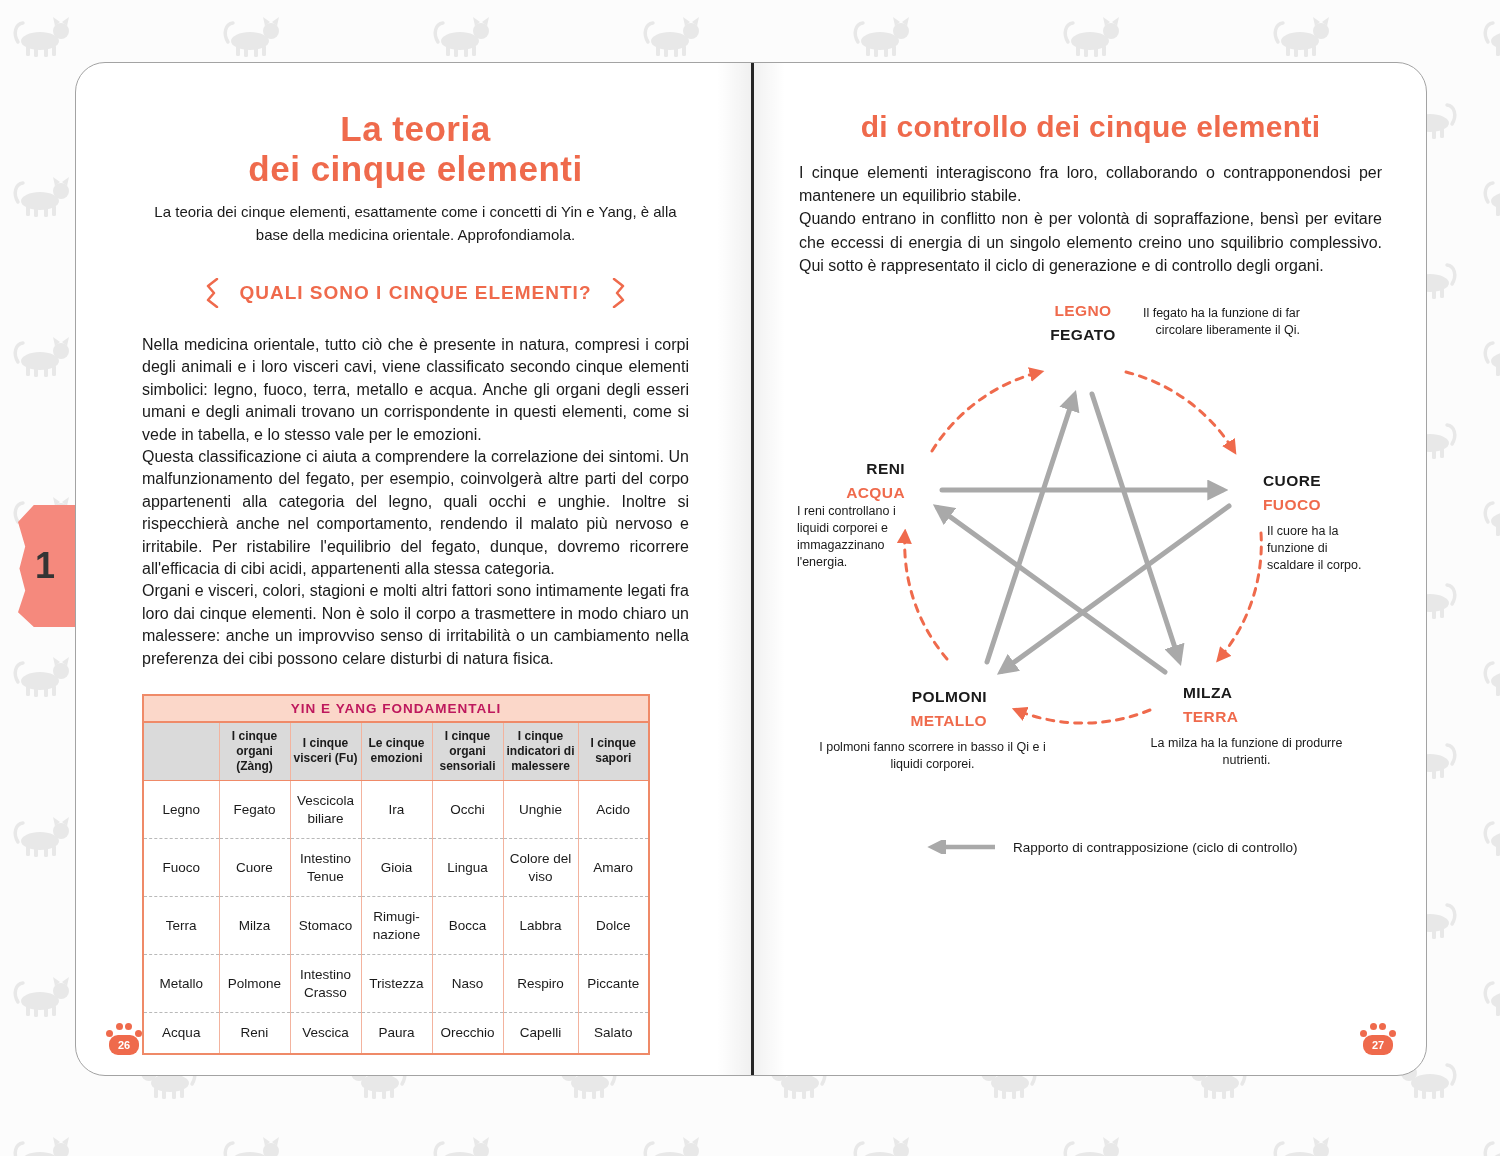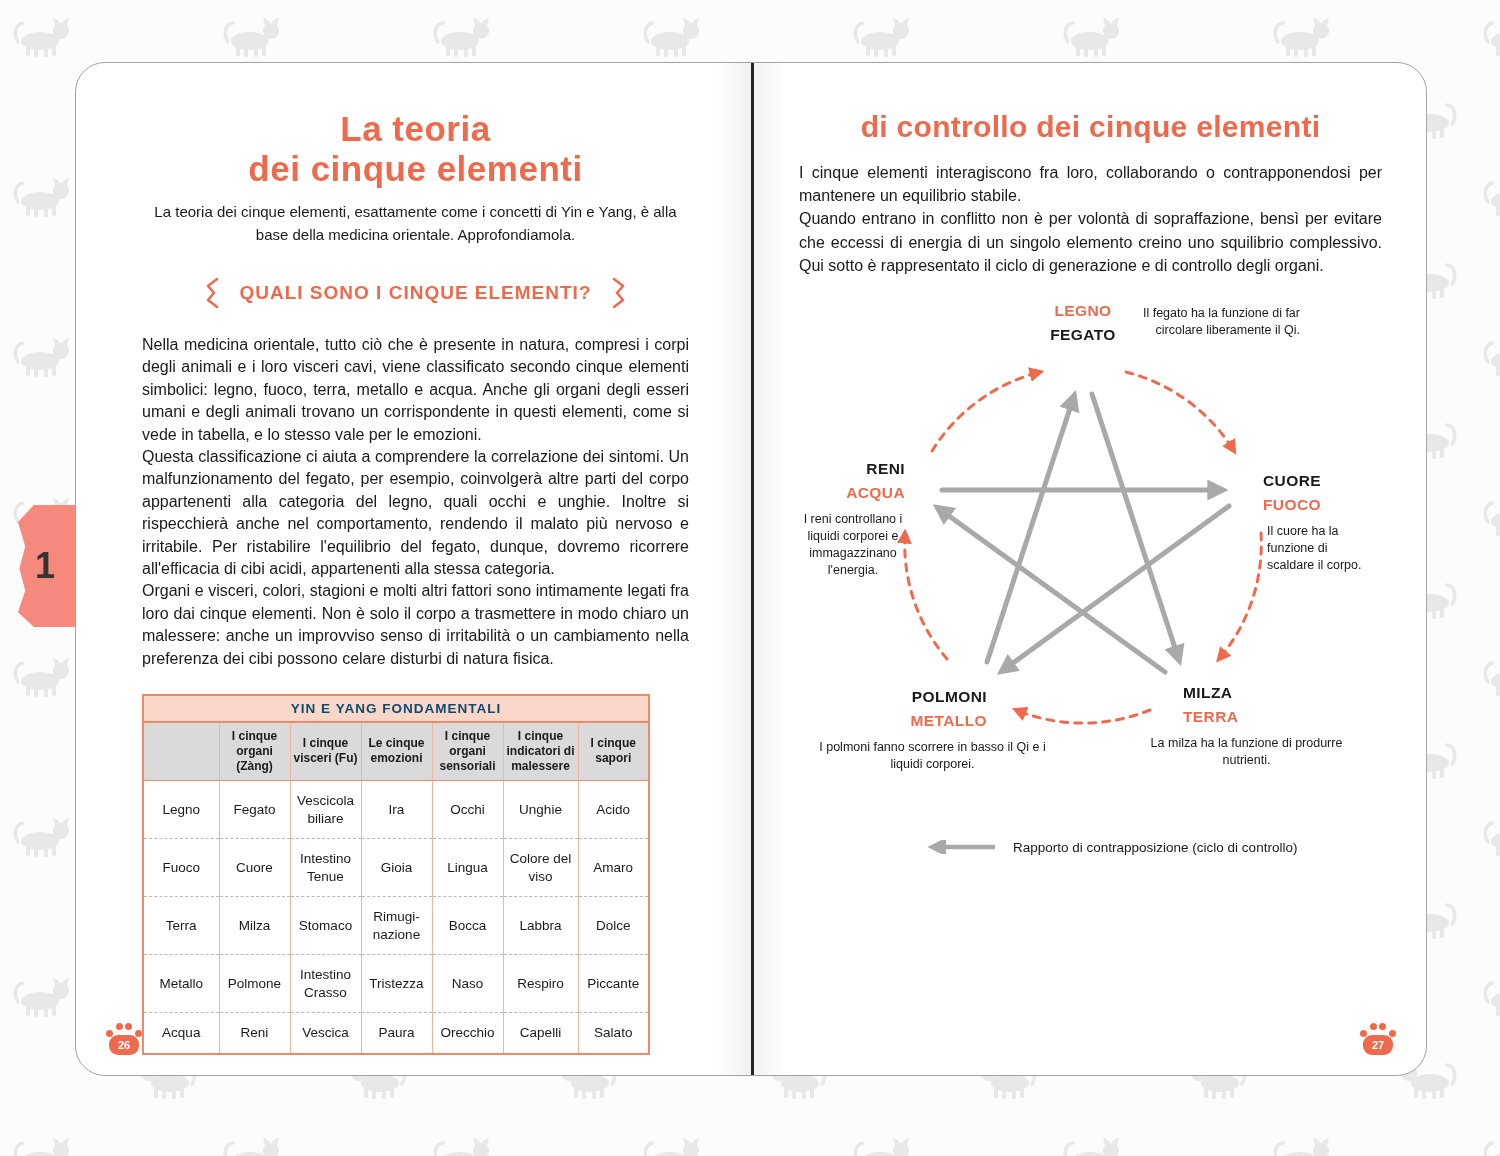--- a/index.html
+++ b/index.html
@@ -41,21 +41,21 @@
   .intro{margin-top:13px;text-align:center;font-size:15px;line-height:1.5;font-weight:500;}
   .sec-head{margin-top:32px;display:flex;align-items:center;justify-content:center;gap:20px;}
   .sec-head .txt{color:#ef6a4c;font-weight:bold;font-size:19px;letter-spacing:1px;}
   .para{margin:0;text-align:justify;font-size:16px;line-height:1.4;}
   .paras{margin-top:26px;}
 
   table.yy-table{border-collapse:collapse;table-layout:fixed;width:506px;margin-top:24px;
     border:2px solid #ef8a68;}
   .yy-table th,.yy-table td{border-left:1px solid #f3b39e;}
   .yy-table th:first-child,.yy-table td:first-child{border-left:none;}
-  .yy-table .t-title th{background:#fbd7c9;color:#0c4a6e;font-size:13.5px;font-weight:bold;
+  .yy-table .t-title th{background:#fbd7c9;color:#be185d;font-size:13.5px;font-weight:bold;
     letter-spacing:1px;padding:5px 4px;border-bottom:2px solid #ef8a68;text-align:center;}
   .yy-table .t-head th{background:#dadada;font-size:12px;font-weight:bold;line-height:1.25;
     padding:6px 2px;text-align:center;vertical-align:middle;border-bottom:1px solid #ef8a68;}
   .yy-table tbody td{font-size:13.5px;text-align:center;vertical-align:middle;line-height:1.3;
     padding:11px 3px;border-top:1px dashed #b9b9b9;background:#fff;}
   .yy-table tbody tr:first-child td{border-top:none;}
 
   
   .footer{position:absolute;bottom:18px;}
   .footer.fl{left:30px;}
@@ -73,21 +73,21 @@
   .title-r{font-size:30px;font-weight:bold;color:#ef6a4c;text-align:center;line-height:1.2;letter-spacing:.3px;}
   .paras-r{margin-top:16px;}
   .para-r{margin:0;text-align:justify;font-size:16px;line-height:1.45;}
 
   .diagram{position:relative;width:585px;height:485px;margin-top:22px;margin-left:-2px;}
   .diagram .node{position:absolute;font-size:15.5px;font-weight:bold;letter-spacing:.4px;line-height:1.55;}
   .diagram .note{position:absolute;font-size:12.5px;line-height:1.35;color:#1a1a1a;}
   .n-legno{left:206px;top:0;width:160px;text-align:center;}
   .note-legno{left:338px;top:6px;width:165px;text-align:right;}
   .n-reni{left:0;top:158px;width:108px;text-align:right;}
-  .note-reni{left:0;top:212px;width:112px;text-align:center;}
+  .note-reni{left:0;top:204px;width:112px;text-align:left;}
   .n-cuore{left:466px;top:170px;width:120px;text-align:left;}
   .note-cuore{left:470px;top:224px;width:105px;text-align:left;}
   .n-polmoni{left:50px;top:386px;width:140px;text-align:right;}
   .note-polmoni{left:18px;top:440px;width:235px;text-align:center;}
   .n-milza{left:386px;top:382px;width:130px;text-align:left;}
   .note-milza{left:352px;top:436px;width:195px;text-align:center;}
 
   .legend{margin-top:56px;margin-left:118px;display:flex;flex-direction:column;gap:32px;}
   .legend-row{display:flex;align-items:center;gap:16px;}
   .legend-row .lbl{font-size:13.5px;}

